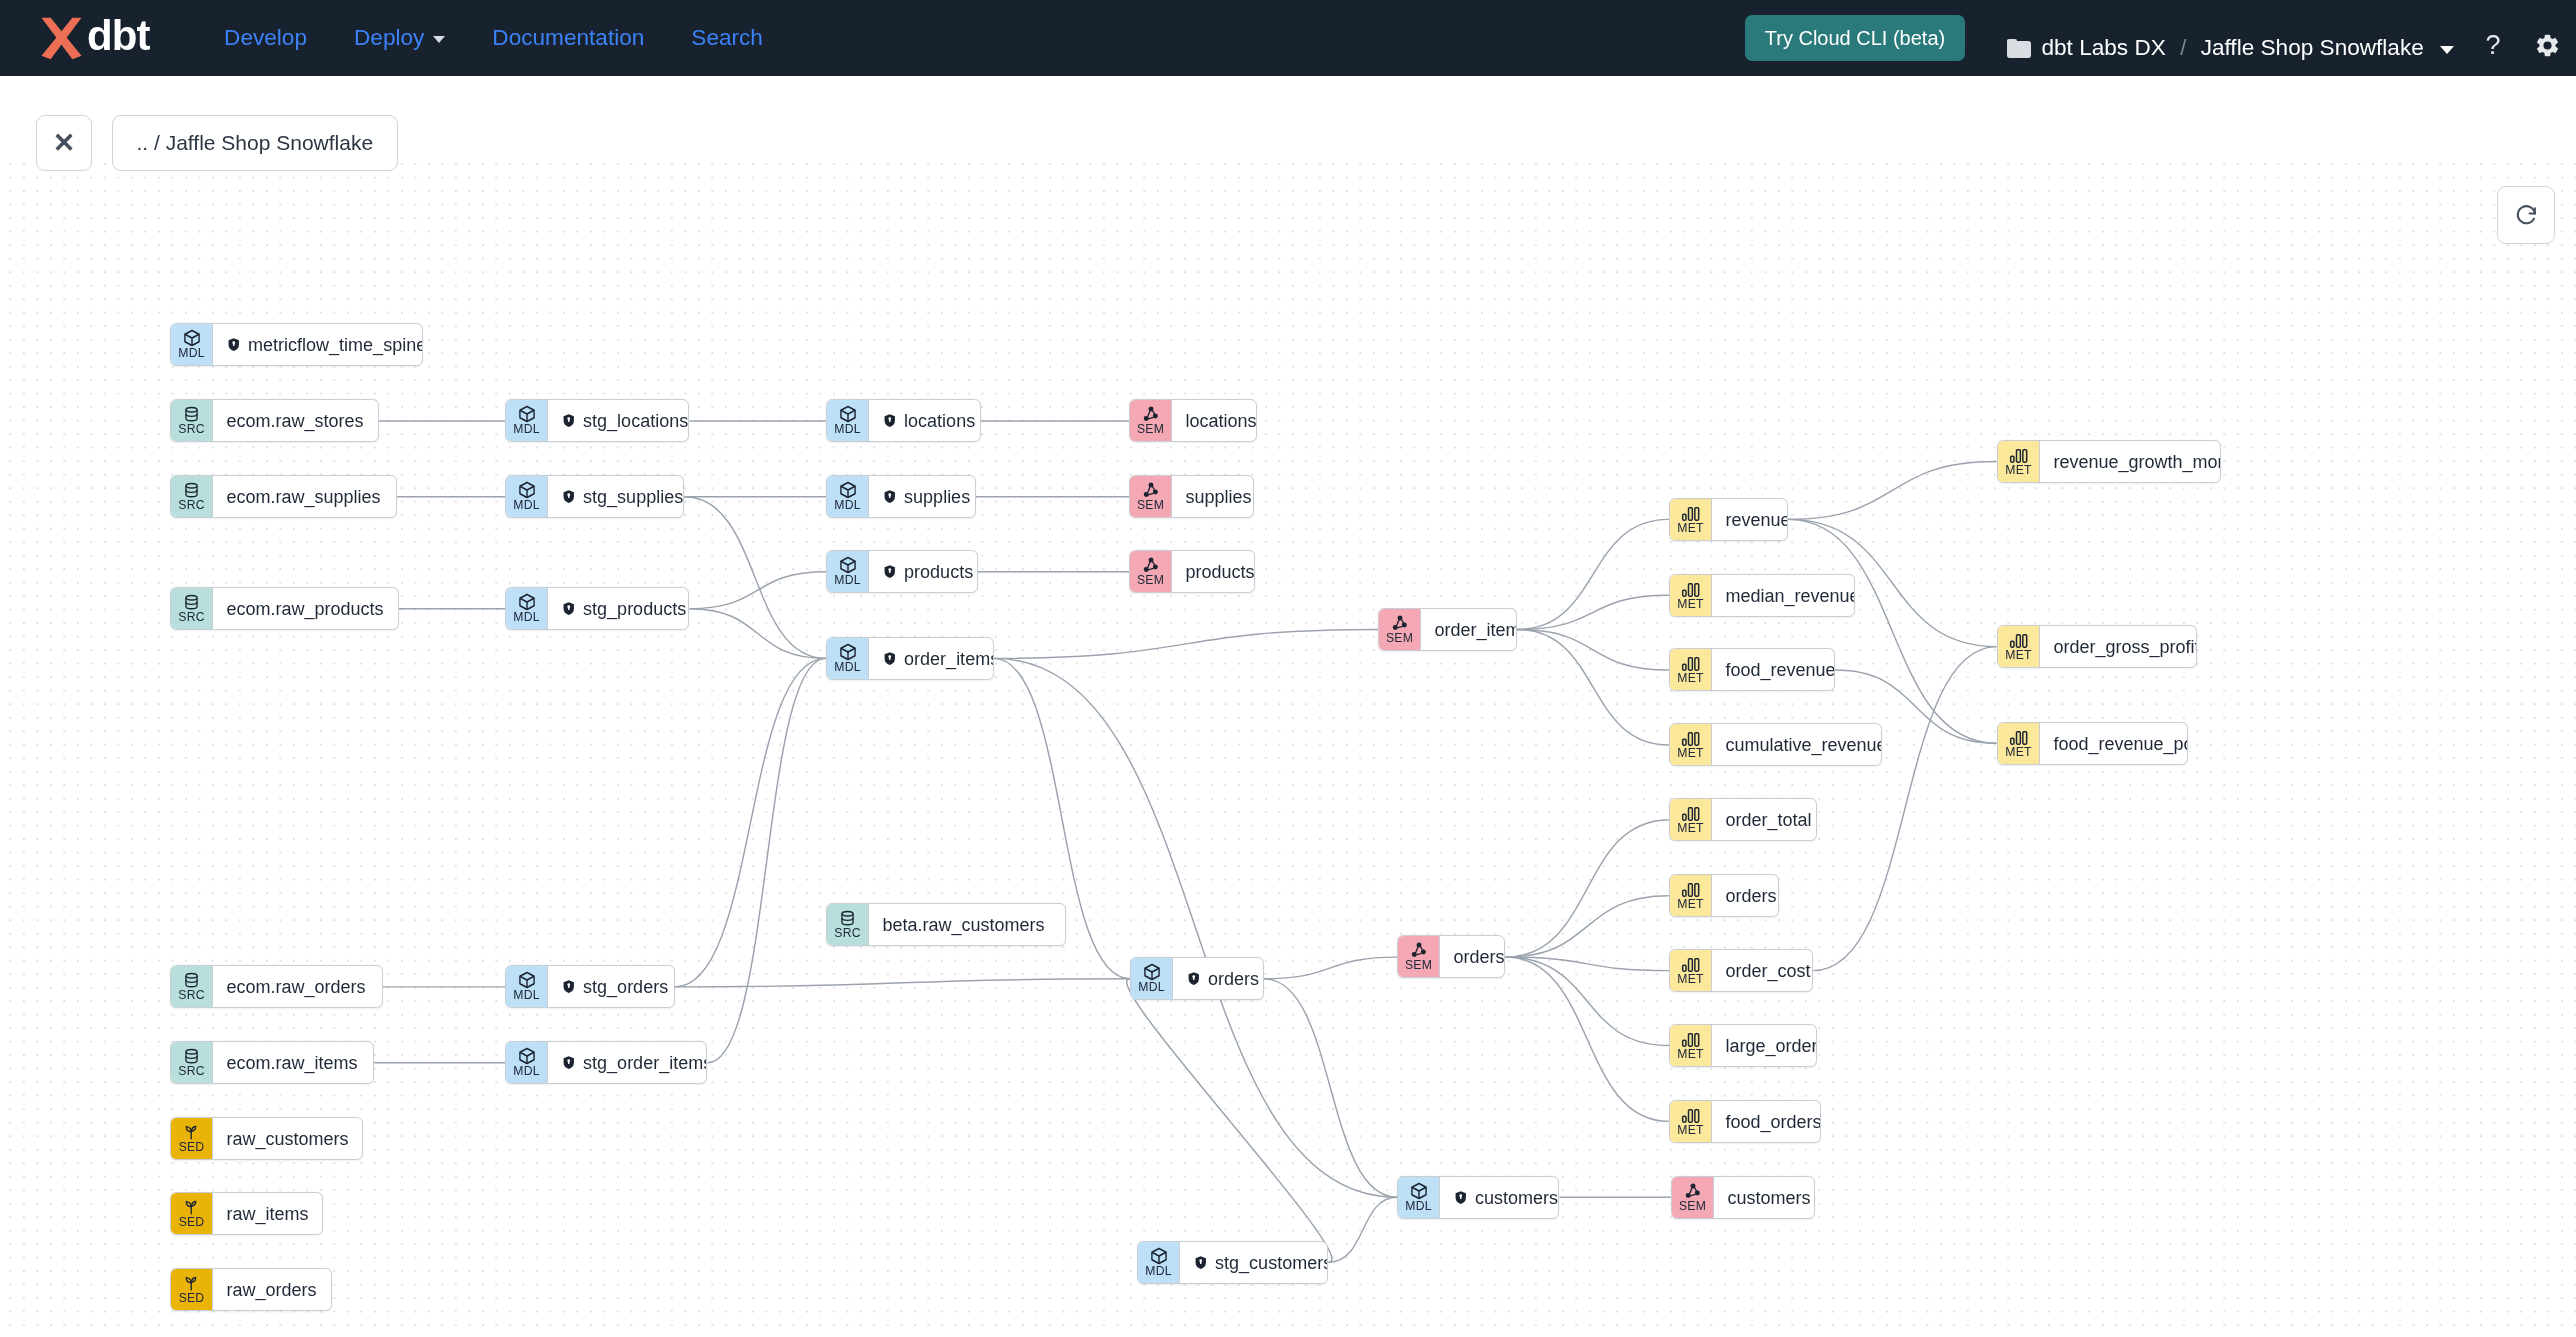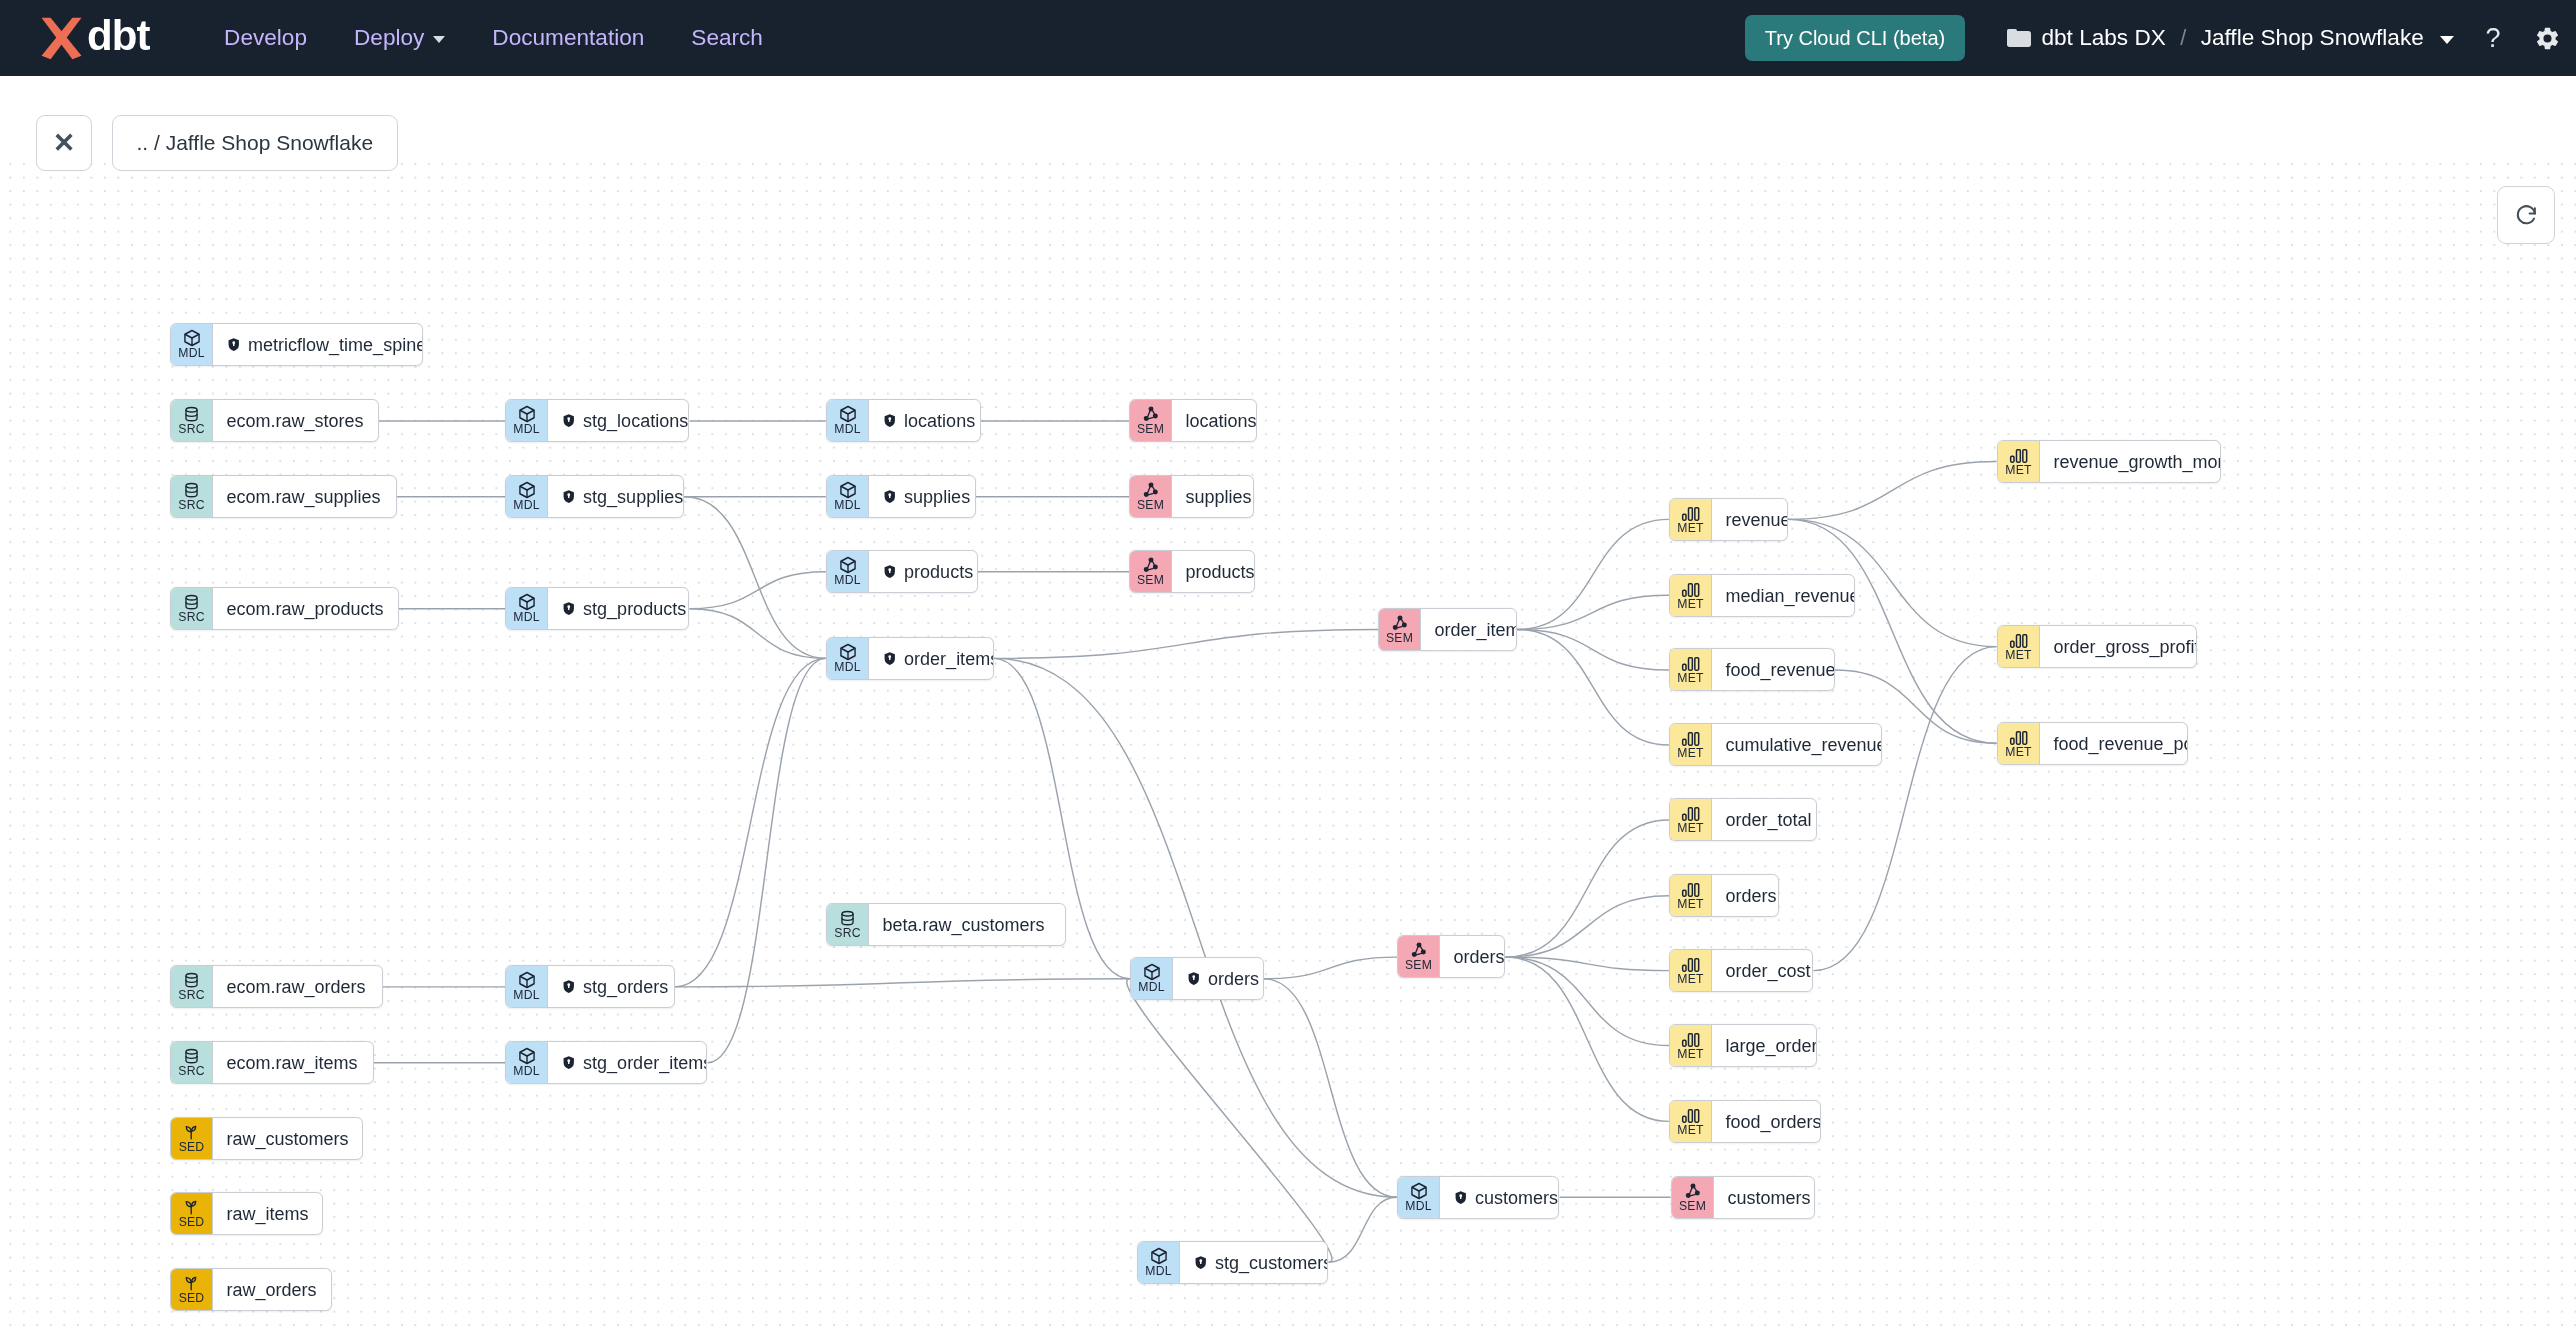--- a/index.html
+++ b/index.html
@@ -19,26 +19,26 @@
     background: #17222e;
     display: flex; align-items: center;
     padding: 0 13px 0 36px;
     z-index: 40;
   }
   .brand { display: flex; align-items: center; gap: 0; margin-right: 51px; }
   .brand-logo { width: 51px; height: 49px; position: relative; }
   .brand-word { color:#ffffff; font-size:42px; font-weight:700; letter-spacing:-0.9px; line-height:1; padding-bottom:3.6px;}
   .nav-links { display: flex; align-items: center; gap: 0; }
   .nav-link {
-    color: #c4b5fd; font-size: 22.6px; padding: 9px 23.5px;
+    color: #3b82f6; font-size: 22.6px; padding: 9px 23.5px;
     cursor: pointer; white-space: nowrap;
     display: flex; align-items: center; gap: 9px;
   }
   .chev { display:inline-block; width:0;height:0;border-left:6.3px solid transparent;border-right:6.3px solid transparent;border-top:7.2px solid #d7dce2; margin-top:2.7px;}
-  .nav-right { margin-left: auto; display: flex; align-items: center; gap: 0; }
+  .nav-right { margin-left: auto; display: flex; align-items: flex-end; gap: 0; }
   .cli-btn {
     background: #2b7a7b; color: #ffffff; font-size: 20px;
     border-radius: 7.2px; padding: 11.7px 20px; cursor: pointer; white-space: nowrap;
     border: none;
   }
   .breadcrumb-nav { display: flex; align-items: center; gap: 10.8px; margin-left: 42px; color: #ffffff; font-size: 22.6px; white-space: nowrap;}
   .folder-ico { width: 23.5px; height: 19px; position: relative; display:inline-block; }
   .folder-ico::before { content:""; position:absolute; left:0; top:2.7px; width:23.5px;height:16.2px;background:#d9dde2;border-radius:1.8px 2.7px 2.7px 2.7px;}
   .folder-ico::after { content:""; position:absolute; left:0; top:0px; width:10px;height:4.5px;background:#d9dde2;border-radius:1.8px 1.8px 0 0;}
   .crumb-sep { color:#7e8893; font-size:21.7px; padding:0 3.6px;}

